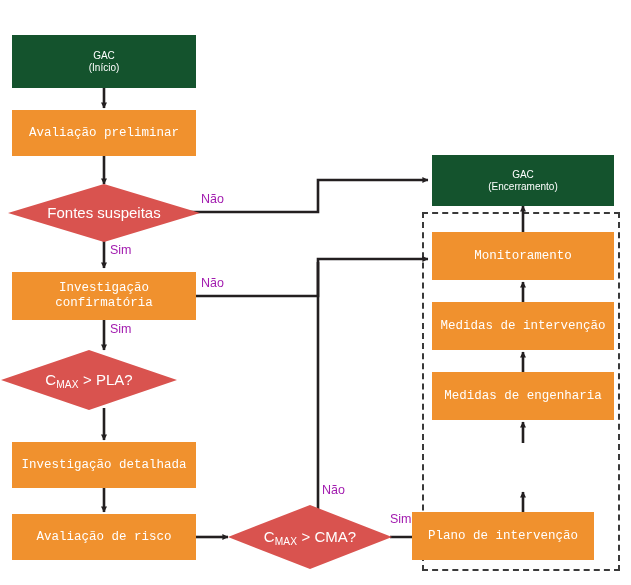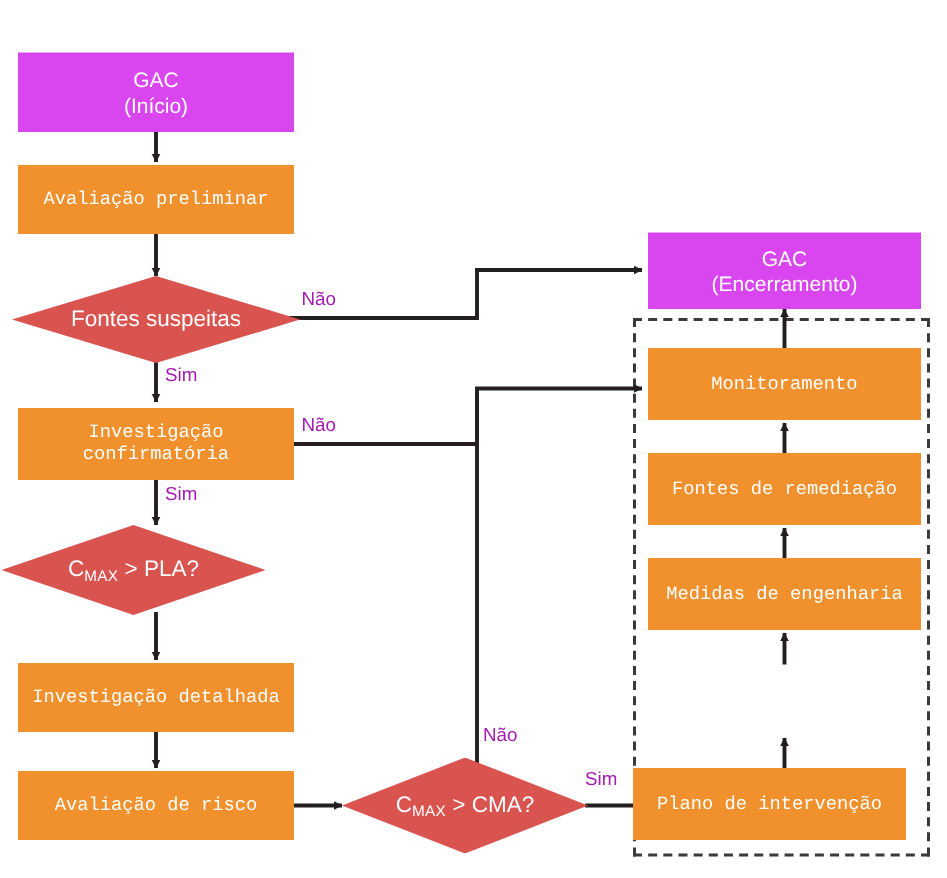--- a/index.html
+++ b/index.html
@@ -13,21 +13,21 @@
   svg.layer{position:absolute;left:0;top:0;width:631px;height:585px;overflow:visible;}
   svg.layer.behind{z-index:1;}
 
   .node{
     position:absolute;z-index:2;
     display:flex;align-items:center;justify-content:center;
     text-align:center;color:#ffffff;line-height:1.18;
     box-sizing:border-box;
   }
   .node.process{background:#F0912E;font-size:12.5px;font-family:Liberation Mono, monospace;}
-  .node.terminal{background:#d946ef;font-size:14px;}
+  .node.terminal{background:#14532d;font-size:10px;}
   .node.decision{
     background:transparent;font-size:15px;
   }
   .diamond-shape{
     position:absolute;left:0;top:0;width:100%;height:100%;
     background:#D9534F;
     clip-path:polygon(50% 0%,100% 50%,50% 100%,0% 50%);
     z-index:0;
   }
   .node.decision .label{position:relative;z-index:1;}
@@ -139,29 +139,29 @@
       <span>GAC</span>
       <span class="l2">(Encerramento)</span>
     </span>
   </div>
 
   <div class="node process" style="left:432px;top:232px;width:182px;height:48px;">
     <span class="label">Monitoramento</span>
   </div>
 
   <div class="node process" style="left:432px;top:302px;width:182px;height:48px;">
-    <span class="label">Fontes de remediação</span>
+    <span class="label">Medidas de intervenção</span>
   </div>
 
   <div class="node process" style="left:432px;top:372px;width:182px;height:48px;">
     <span class="label">Medidas de engenharia</span>
   </div>
 
 
-  <div class="node process" style="left:422px;top:512px;width:182px;height:48px;">
+  <div class="node process" style="left:412px;top:512px;width:182px;height:48px;">
     <span class="label">Plano de intervenção</span>
   </div>
 
   <div class="edge-label" style="left:201px;top:192px;">Não</div>
   <div class="edge-label" style="left:110px;top:243px;">Sim</div>
   <div class="edge-label" style="left:201px;top:276px;">Não</div>
   <div class="edge-label" style="left:110px;top:322px;">Sim</div>
   <div class="edge-label" style="left:322px;top:483px;">Não</div>
   <div class="edge-label" style="left:390px;top:512px;">Sim</div>
 

